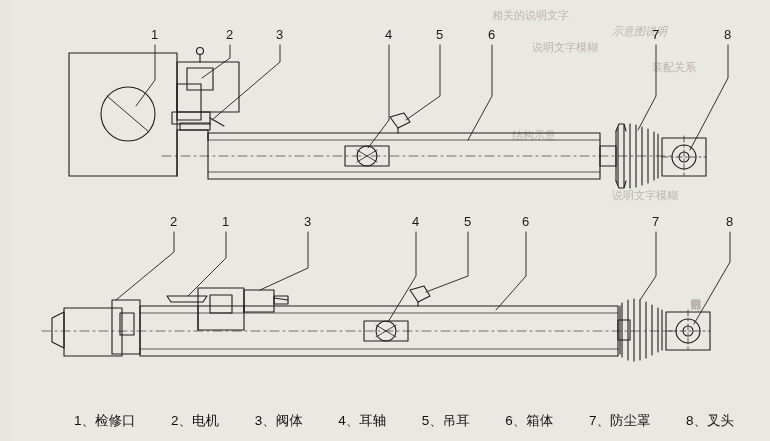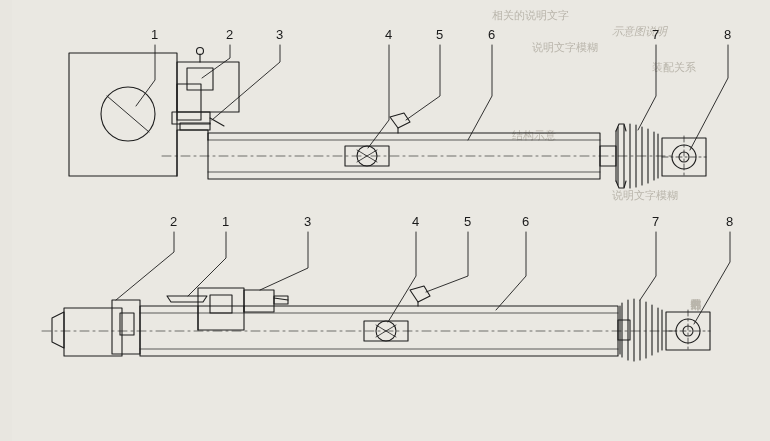--- a/index.html
+++ b/index.html
@@ -218,14 +218,24 @@
 
   <div class="lbl" style="left:158px; top:215px;">2</div>
   <div class="lbl" style="left:210px; top:215px;">1</div>
   <div class="lbl" style="left:292px; top:215px;">3</div>
   <div class="lbl" style="left:400px; top:215px;">4</div>
   <div class="lbl" style="left:452px; top:215px;">5</div>
   <div class="lbl" style="left:510px; top:215px;">6</div>
   <div class="lbl" style="left:640px; top:215px;">7</div>
   <div class="lbl" style="left:714px; top:215px;">8</div>
 
+  <div class="legend">
+    <span>1、检修口</span>
+    <span>2、电机</span>
+    <span>3、阀体</span>
+    <span>4、耳轴</span>
+    <span>5、吊耳</span>
+    <span>6、箱体</span>
+    <span>7、防尘罩</span>
+    <span>8、叉头</span>
+  </div>
 
 </div>
 
 </body></html>

